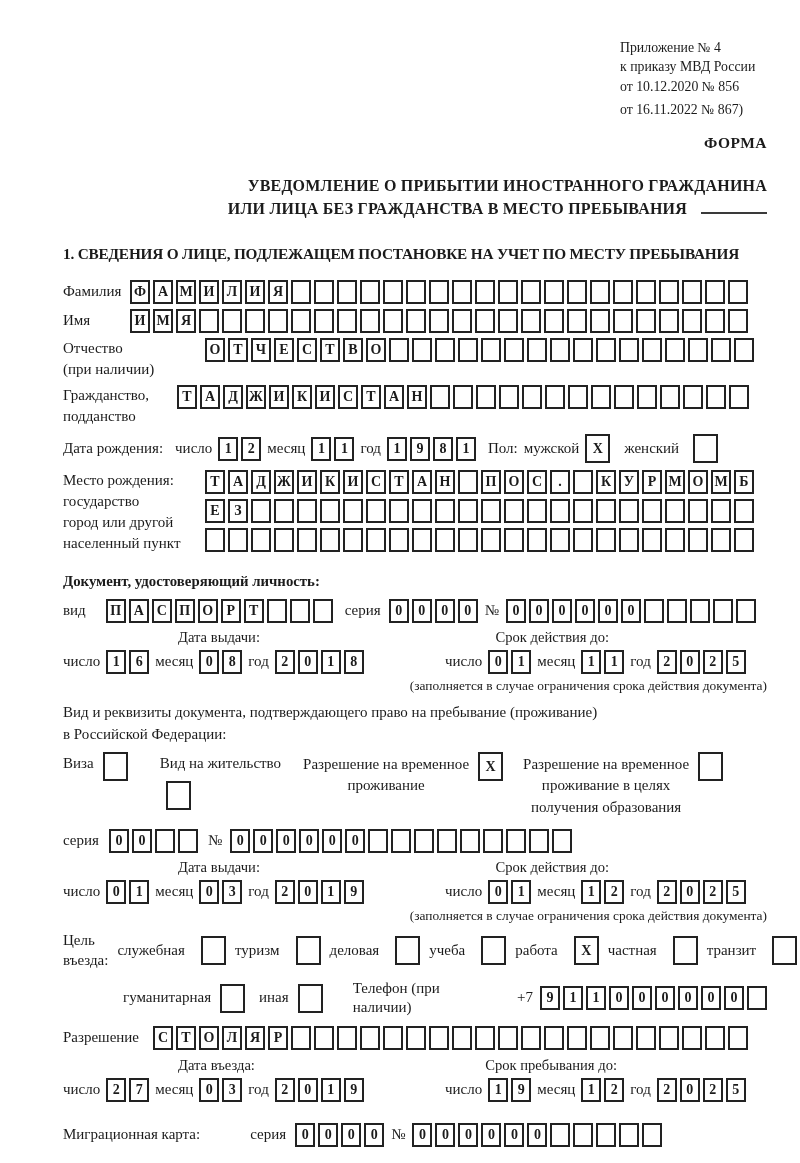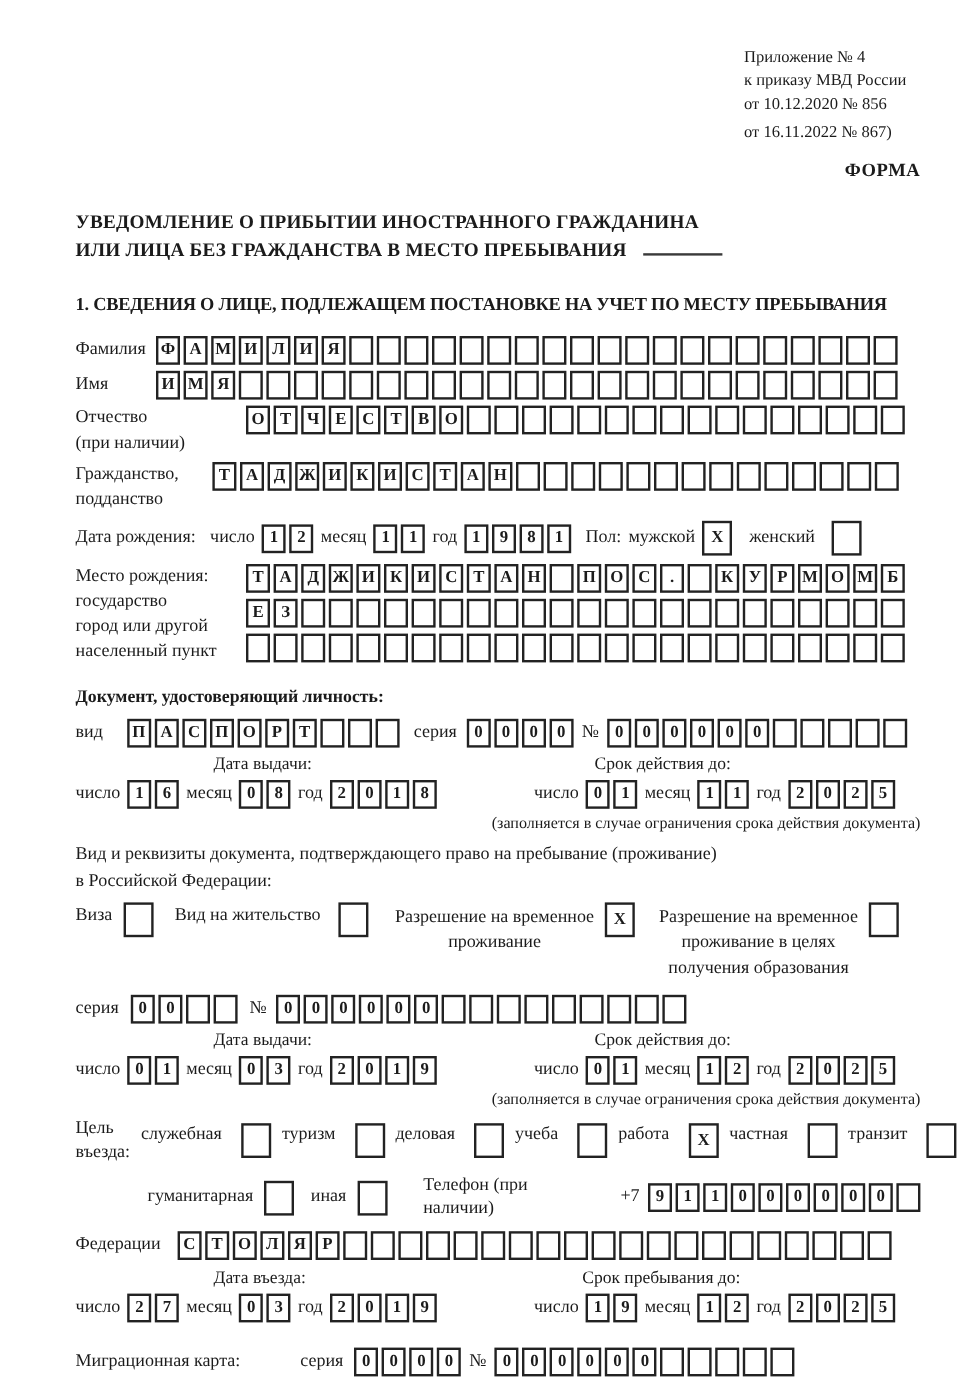--- a/index.html
+++ b/index.html
@@ -8,21 +8,21 @@
     font-family:"Liberation Serif","DejaVu Serif",serif;
     color:#1b1b1b; font-size:15px; line-height:1.32;
   }
   .page { padding:38px 33px 0 63px; }
 
   
   .appendix { margin-left:557px; font-size:13.8px; line-height:1.4; }
   .appendix .gap { height:4px; }
   .forma { text-align:right; font-weight:bold; font-size:15.5px; margin-top:14px; letter-spacing:.5px; }
 
-  .title { text-align:left; font-weight:bold; font-size:16px; margin-top:20px; line-height:1.45; letter-spacing:.2px; }
+  .title { text-align:right; font-weight:bold; font-size:16px; margin-top:20px; line-height:1.45; letter-spacing:.2px; }
   .blank-line { display:inline-block; width:66px; border-bottom:2.5px solid #3a3a3a; height:14px; margin-left:14px; }
 
   .sec1 { font-weight:bold; font-size:15.3px; margin-top:24px; margin-bottom:16px; white-space:nowrap; letter-spacing:-0.2px; }
 
   
   .boxes { display:inline-flex; gap:3px; flex:0 0 auto; }
   .box {
     width:20px; height:24px; box-sizing:border-box; border:2px solid #222;
     display:inline-block; text-align:center; font-size:14px; line-height:20px;
     font-weight:bold; background:#fff; flex:0 0 auto;
@@ -47,21 +47,21 @@
   .note-r { text-align:right; font-size:13.4px; margin-top:3px; margin-bottom:6px; }
 
   .intro { margin-top:6px; line-height:1.5; }
 
   .opts { display:flex; align-items:flex-start; margin-top:8px; margin-bottom:10px; }
   .opt { display:inline-flex; align-items:flex-start; gap:9px; }
   .opt .ml { text-align:center; line-height:1.45; }
   .opt .boxes { margin-top:-2px; }
 
   .purps { display:flex; align-items:center; margin-top:4px; }
-  .pgrp { display:inline-flex; align-items:flex-start; gap:16px; margin-left:9px; }
+  .pgrp { display:inline-flex; align-items:center; gap:16px; margin-left:9px; }
 </style>
 </head>
 <body>
 
 <div class="page">
 
   <div class="appendix">
     <div>Приложение № 4</div>
     <div>к приказу МВД России</div>
     <div>от 10.12.2020 № 856</div>
@@ -430,21 +430,21 @@
     <div>в Российской Федерации:</div>
   </div>
 
   <div class="opts">
     <span class="opt">
       <span>Виза</span>
       <span class="boxes cb">
           <span class="box"></span>
         </span>
     </span>
-    <span class="opt" style="margin-left:18px;">
+    <span class="opt" style="margin-left:32px;flex-direction:column;">
       <span>Вид на жительство</span>
       <span class="boxes cb" style="margin-left:6px;">
           <span class="box"></span>
         </span>
     </span>
     <span class="opt" style="margin-left:22px;">
       <span class="ml">
         <div>Разрешение на временное</div>
         <div>проживание</div>
       </span>
@@ -603,21 +603,21 @@
         <span class="box">0</span>
         <span class="box">0</span>
         <span class="box">0</span>
         <span class="box">0</span>
         <span class="box">0</span>
         <span class="box"></span>
       </span>
   </div>
 
   <div class="row ac" style="margin-top:8px;">
-    <span class="lbl" style="margin-right:14px;">Федерации</span>
+    <span class="lbl" style="margin-right:14px;">Разрешение</span>
     <span class="boxes">
         <span class="box">С</span>
         <span class="box">Т</span>
         <span class="box">О</span>
         <span class="box">Л</span>
         <span class="box">Я</span>
         <span class="box">Р</span>
         <span class="box"></span>
         <span class="box"></span>
         <span class="box"></span>

